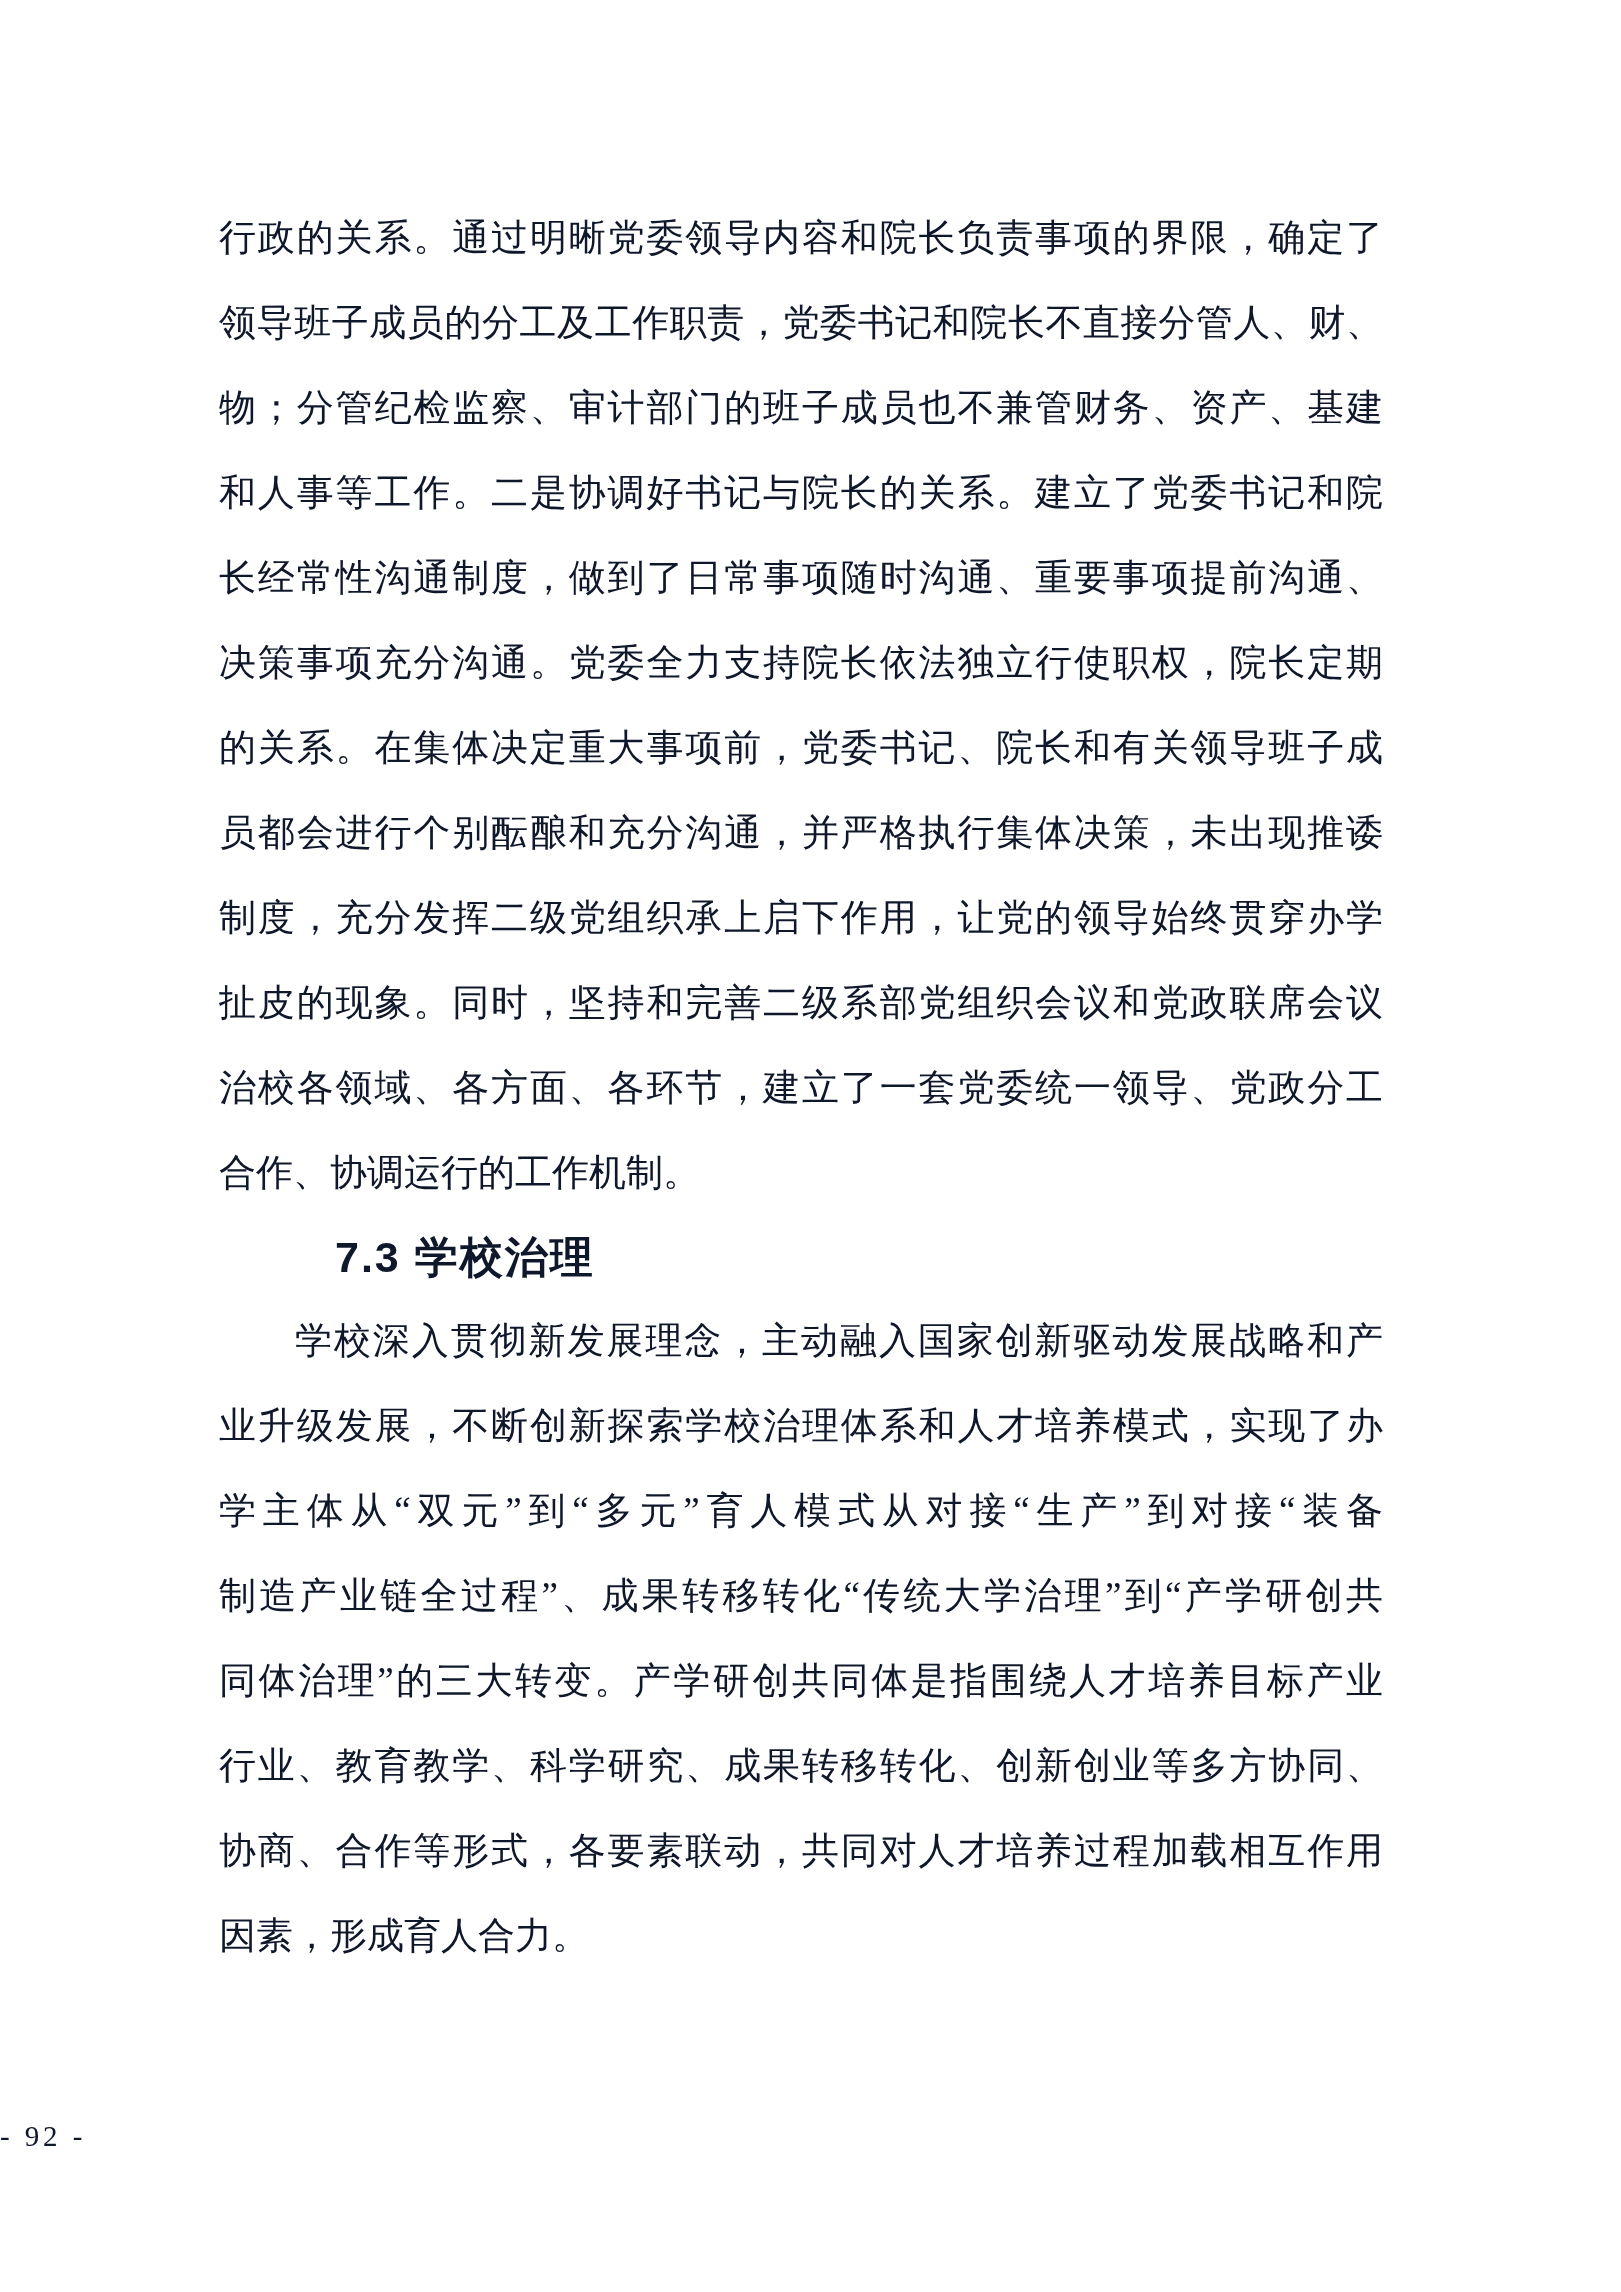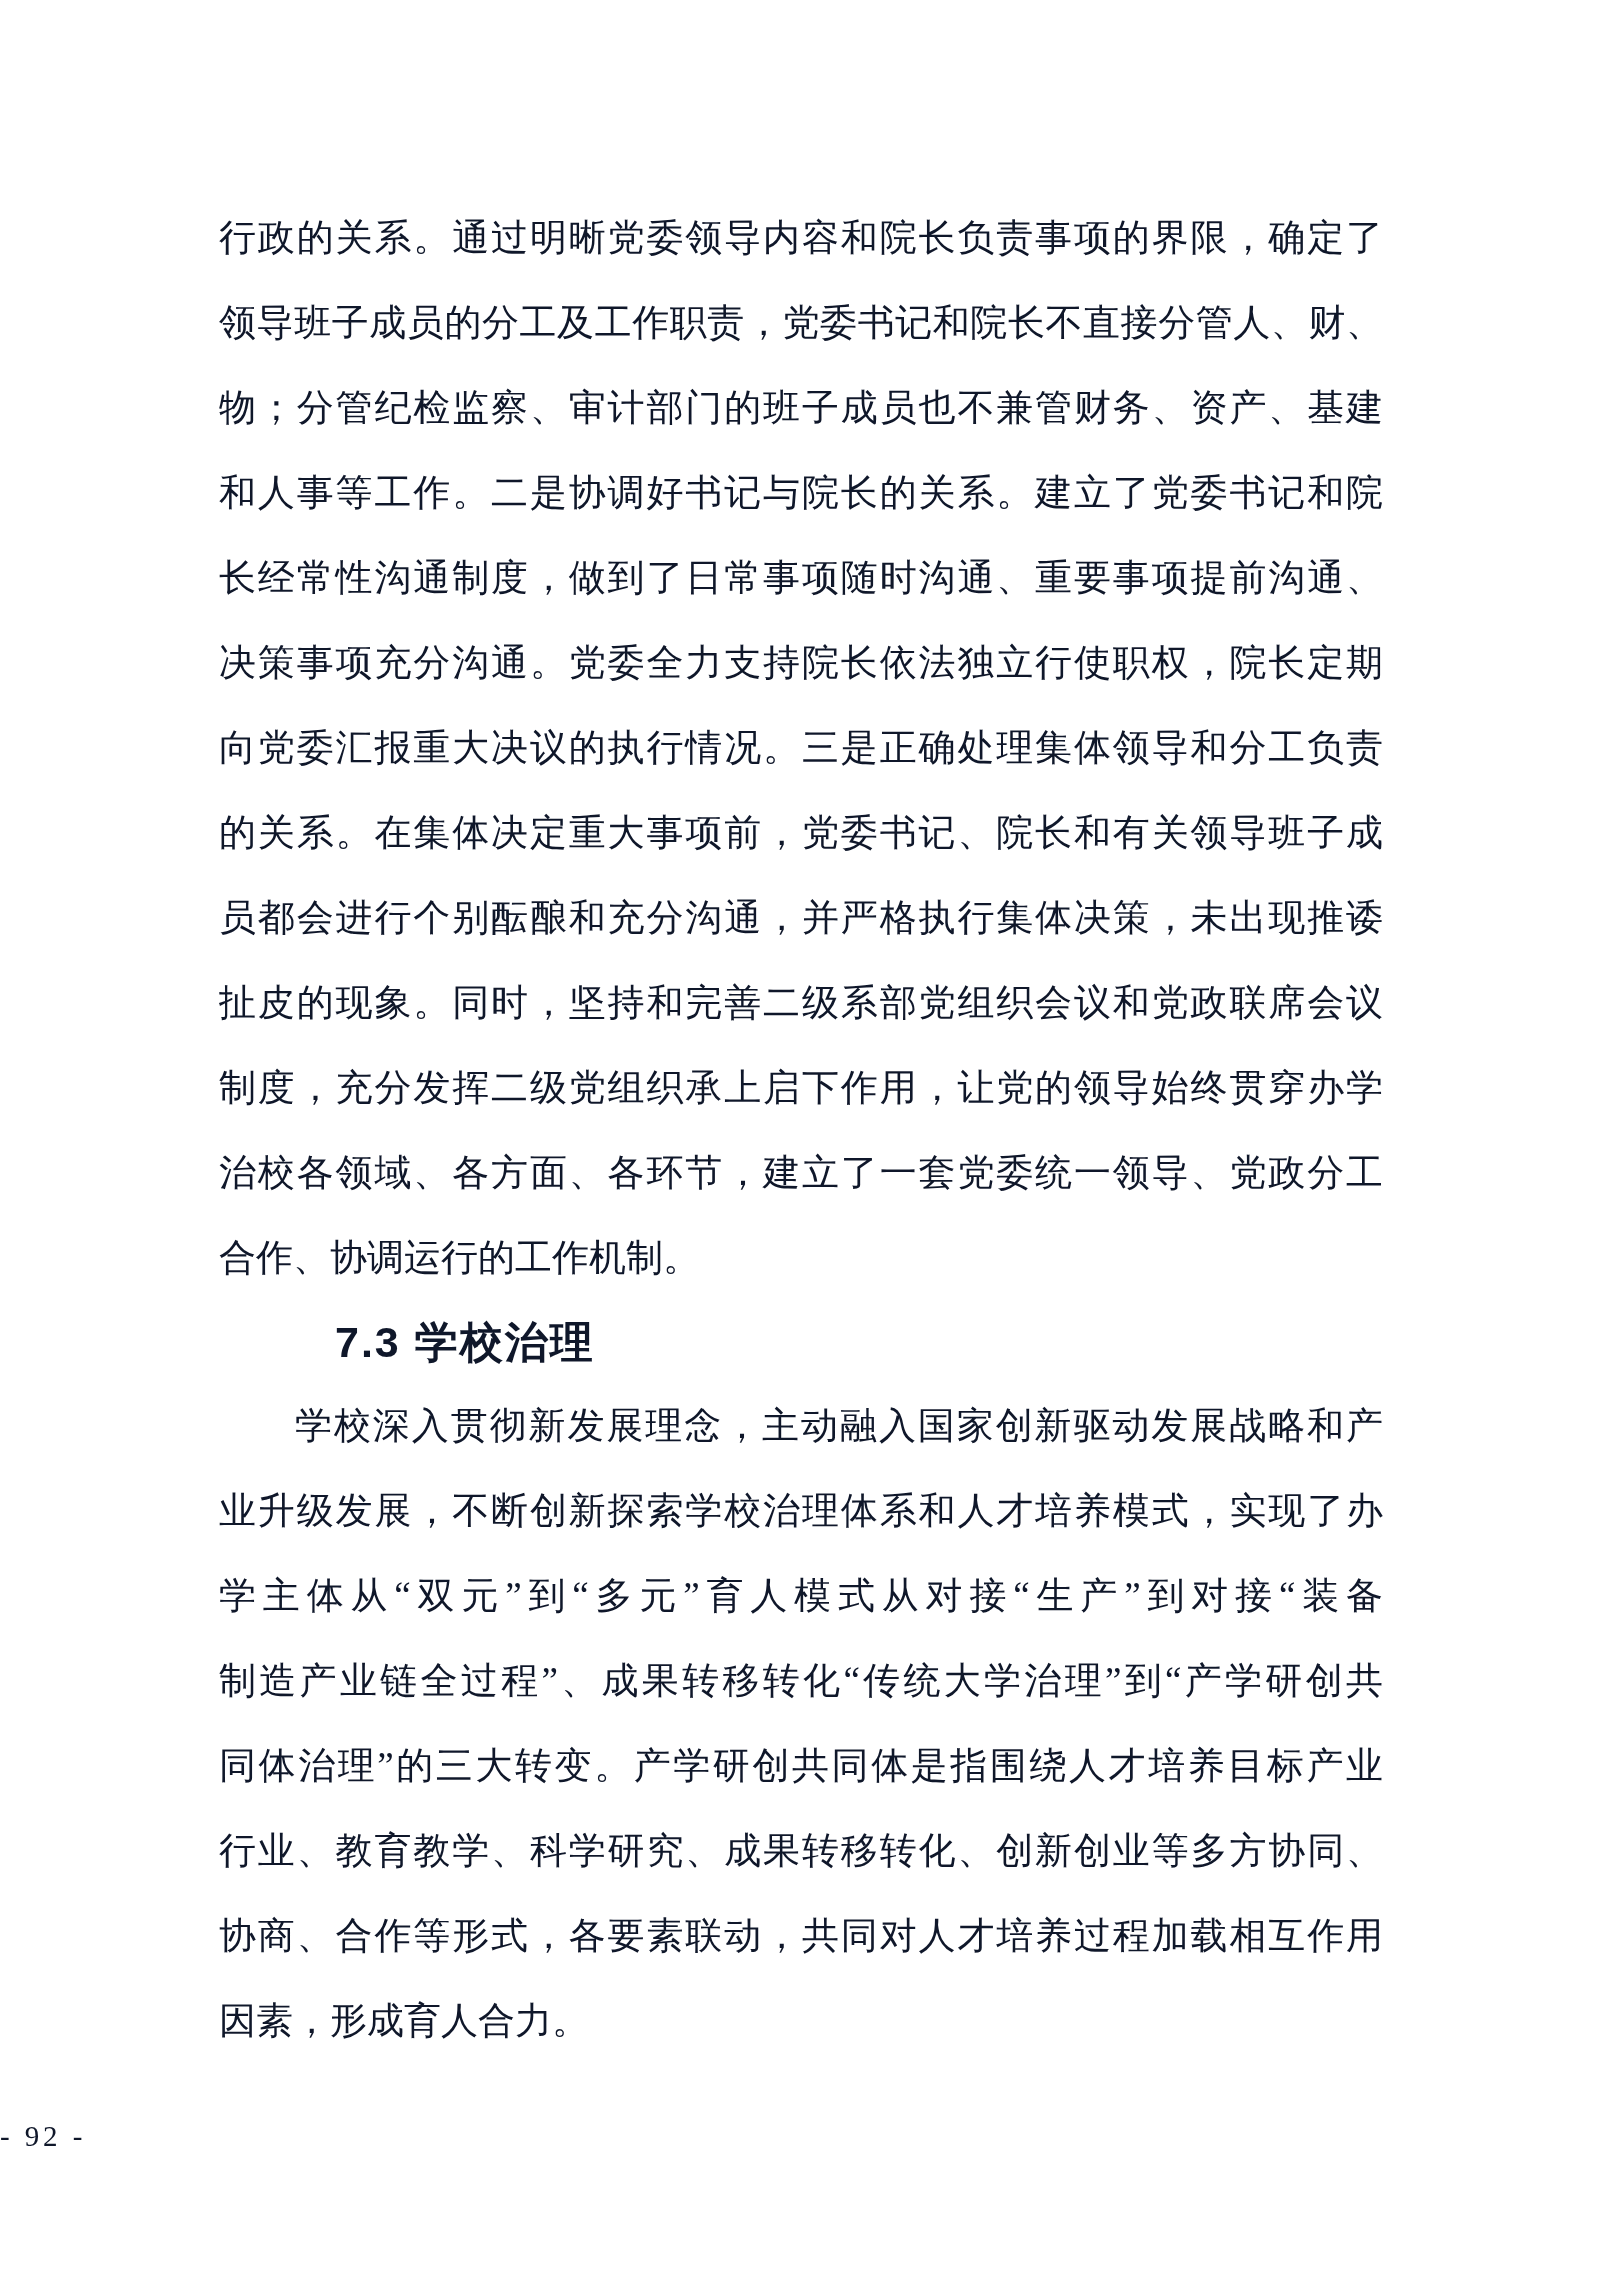--- a/index.html
+++ b/index.html
@@ -65,25 +65,24 @@
 
 <div class="page">
   <div class="text-block">
     <div class="para" id="para1">
         <div class="line">行政的关系。通过明晰党委领导内容和院长负责事项的界限，确定了</div>
         <div class="line">领导班子成员的分工及工作职责，党委书记和院长不直接分管人、财、</div>
         <div class="line">物；分管纪检监察、审计部门的班子成员也不兼管财务、资产、基建</div>
         <div class="line">和人事等工作。二是协调好书记与院长的关系。建立了党委书记和院</div>
         <div class="line">长经常性沟通制度，做到了日常事项随时沟通、重要事项提前沟通、</div>
         <div class="line">决策事项充分沟通。党委全力支持院长依法独立行使职权，院长定期</div>
-        <div class="line">向党委汇报重大决议的执行情况。三是正确处理集体领导和分工负责</div>
         <div class="line">的关系。在集体决定重大事项前，党委书记、院长和有关领导班子成</div>
         <div class="line">员都会进行个别酝酿和充分沟通，并严格执行集体决策，未出现推诿</div>
+        <div class="line">制度，充分发挥二级党组织承上启下作用，让党的领导始终贯穿办学</div>
         <div class="line">扯皮的现象。同时，坚持和完善二级系部党组织会议和党政联席会议</div>
-        <div class="line">制度，充分发挥二级党组织承上启下作用，让党的领导始终贯穿办学</div>
         <div class="line">治校各领域、各方面、各环节，建立了一套党委统一领导、党政分工</div>
         <div class="line last">合作、协调运行的工作机制。</div>
       </div>
     <h2 class="heading">7.3 学校治理</h2>
     <div class="para" id="para2">
         <div class="line">学校深入贯彻新发展理念，主动融入国家创新驱动发展战略和产</div>
         <div class="line">业升级发展，不断创新探索学校治理体系和人才培养模式，实现了办</div>
         <div class="line">学主体从“双元”到“多元”育人模式从对接“生产”到对接“装备</div>
         <div class="line">制造产业链全过程”、成果转移转化“传统大学治理”到“产学研创共</div>
         <div class="line">同体治理”的三大转变。产学研创共同体是指围绕人才培养目标产业</div>

